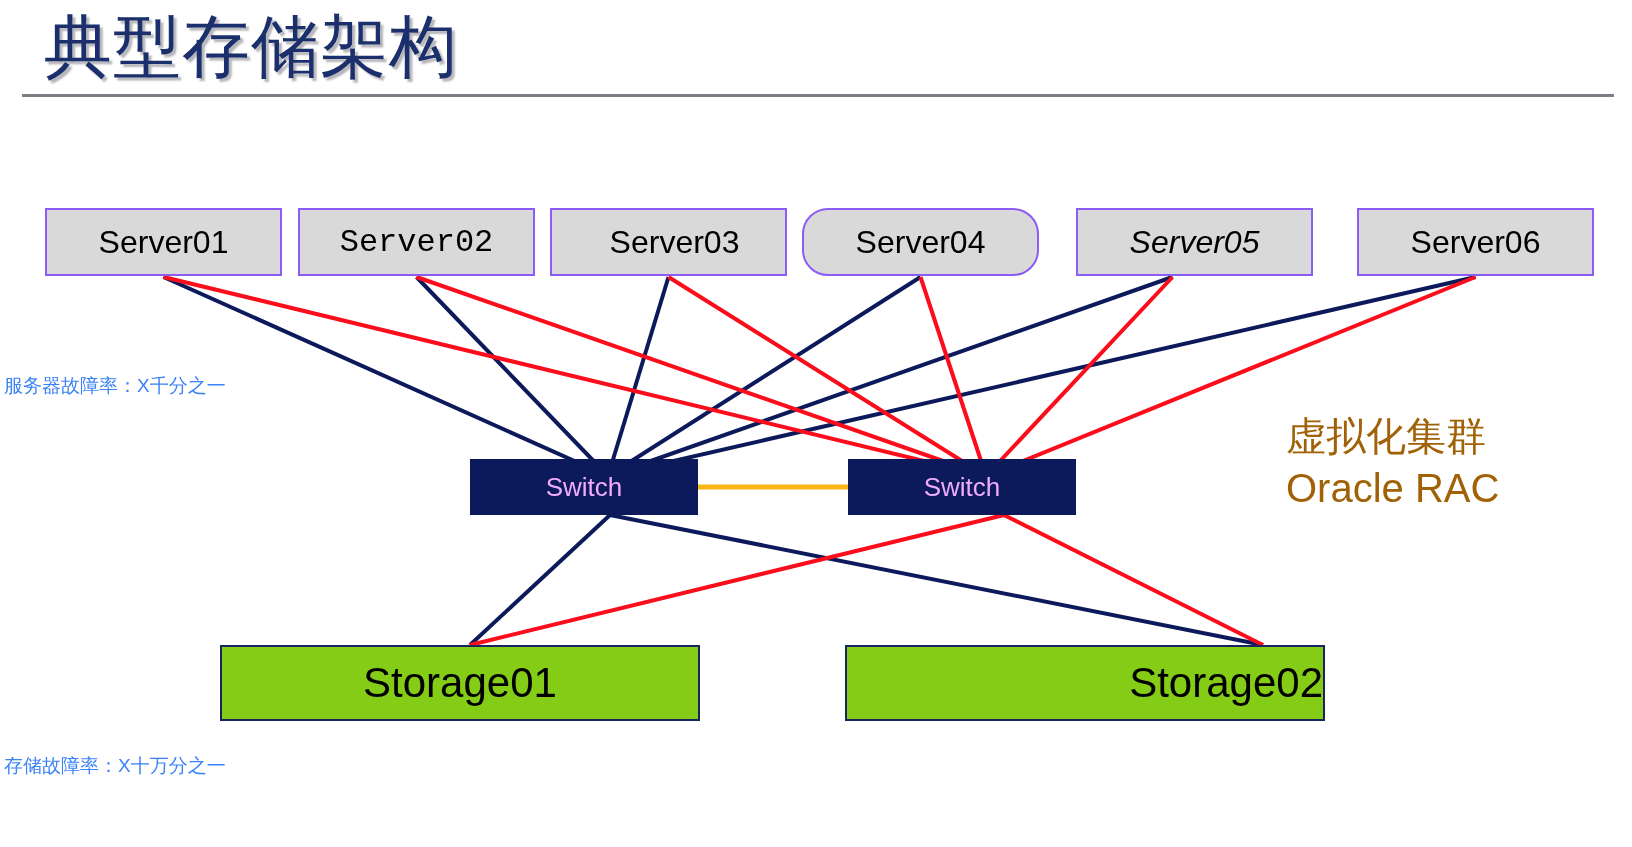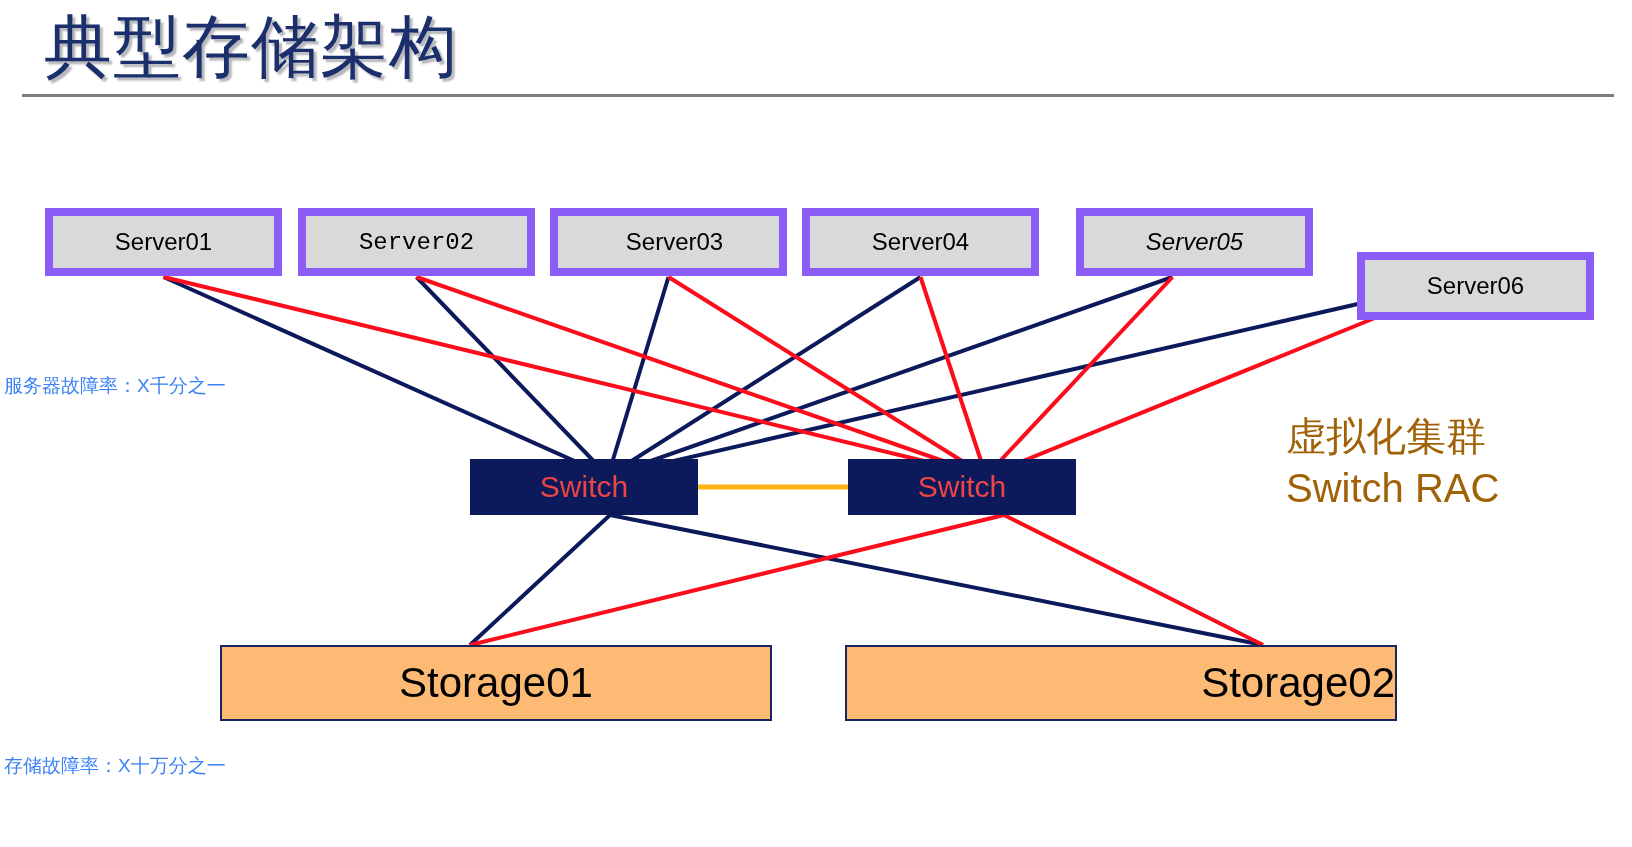--- a/index.html
+++ b/index.html
@@ -54,41 +54,41 @@
   .node {
     position: absolute;
     box-sizing: border-box;
     display: flex;
     align-items: center;
     justify-content: center;
     text-align: center;
   }
   .server {
     background: #d9d9d9;
-    border: 8px solid #8b5cf6;
+    border: 2px solid #8b5cf6;
     color: #000000;
-    font-size: 24px;
+    font-size: 32px;
     height: 68px;
     width: 237px;
   }
   .switch {
     background: #0c1a5b;
     border: none;
-    color: #ef4444;
-    font-size: 30px;
+    color: #f0abfc;
+    font-size: 26px;
     height: 56px;
     width: 228px;
   }
   .storage {
-    background: #fdba74;
+    background: #84cc16;
     border: 2px solid #17255c;
     color: #000000;
     font-size: 42px;
     height: 76px;
-    width: 552px;
+    width: 480px;
   }
 
   
   .note {
     position: absolute;
     color: #3b82f6;
     font-size: 19px;
     white-space: nowrap;
   }
   #note-server { left: 4px; top: 373px; }
@@ -137,27 +137,27 @@
 
   <div class="node server" id="srv0" style="left: 45px; top: 208px;">
     <span>Server01</span>
   </div>
   <div class="node server" id="srv1" style="left: 298px; top: 208px; font-family: Liberation Mono, monospace;">
     <span>Server02</span>
   </div>
   <div class="node server" id="srv2" style="left: 550px; top: 208px; padding-left: 12px;">
     <span>Server03</span>
   </div>
-  <div class="node server" id="srv3" style="left: 802px; top: 208px;">
+  <div class="node server" id="srv3" style="left: 802px; top: 208px; border-radius: 26px;">
     <span>Server04</span>
   </div>
   <div class="node server" id="srv4" style="left: 1076px; top: 208px; font-style: italic;">
     <span>Server05</span>
   </div>
-  <div class="node server" id="srv5" style="left: 1357px; top: 208px; margin-top: 44px;">
+  <div class="node server" id="srv5" style="left: 1357px; top: 208px;">
     <span>Server06</span>
   </div>
 
   <div class="node switch" id="sw0" style="left: 470px; top: 459px;">
     <span>Switch</span>
   </div>
   <div class="node switch" id="sw1" style="left: 848px; top: 459px;">
     <span>Switch</span>
   </div>
 
@@ -166,16 +166,16 @@
   </div>
   <div class="node storage" id="st1" style="left: 845px; top: 645px; justify-content: flex-end;">
     <span>Storage02</span>
   </div>
 
   <div class="note" id="note-server">服务器故障率：X千分之一</div>
   <div class="note" id="note-storage">存储故障率：X十万分之一</div>
 
   <div id="cluster-note">
     <div>虚拟化集群</div>
-    <div>Switch RAC</div>
+    <div>Oracle RAC</div>
   </div>
 
 </div>
 
 </body></html>

